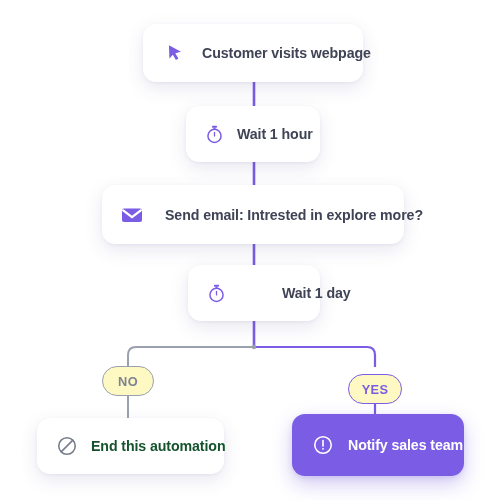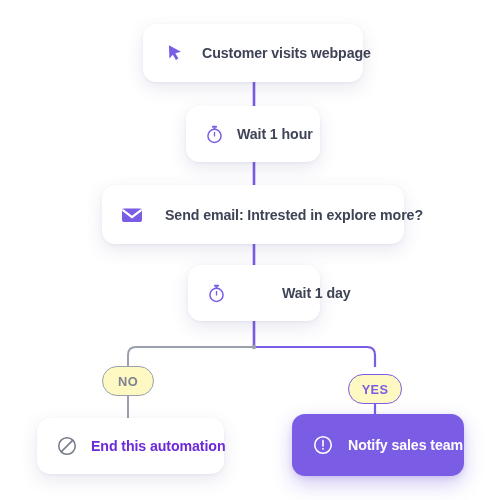--- a/index.html
+++ b/index.html
@@ -77,21 +77,21 @@
     left: 188px; top: 265px; width: 132px; height: 56px;
     padding-left: 16px;
     gap: 43px;
   }
   #node-wait-day .label { margin-left: 11px; }
 
   #node-end {
     left: 37px; top: 418px; width: 187px; height: 56px;
     padding-left: 18px;
   }
-  #node-end .label { margin-left: 12px; color: #6d28d9; }
+  #node-end .label { margin-left: 12px; color: #14532d; }
 
   #node-notify {
     left: 292px; top: 414px; width: 172px; height: 62px;
     padding-left: 19px;
     background: #7b5ce5;
     box-shadow: 0 8px 20px rgba(110, 80, 215, 0.30), 0 2px 5px rgba(110, 80, 215, 0.15);
   }
   #node-notify .label { margin-left: 13px; color: #ffffff; }
 
   

